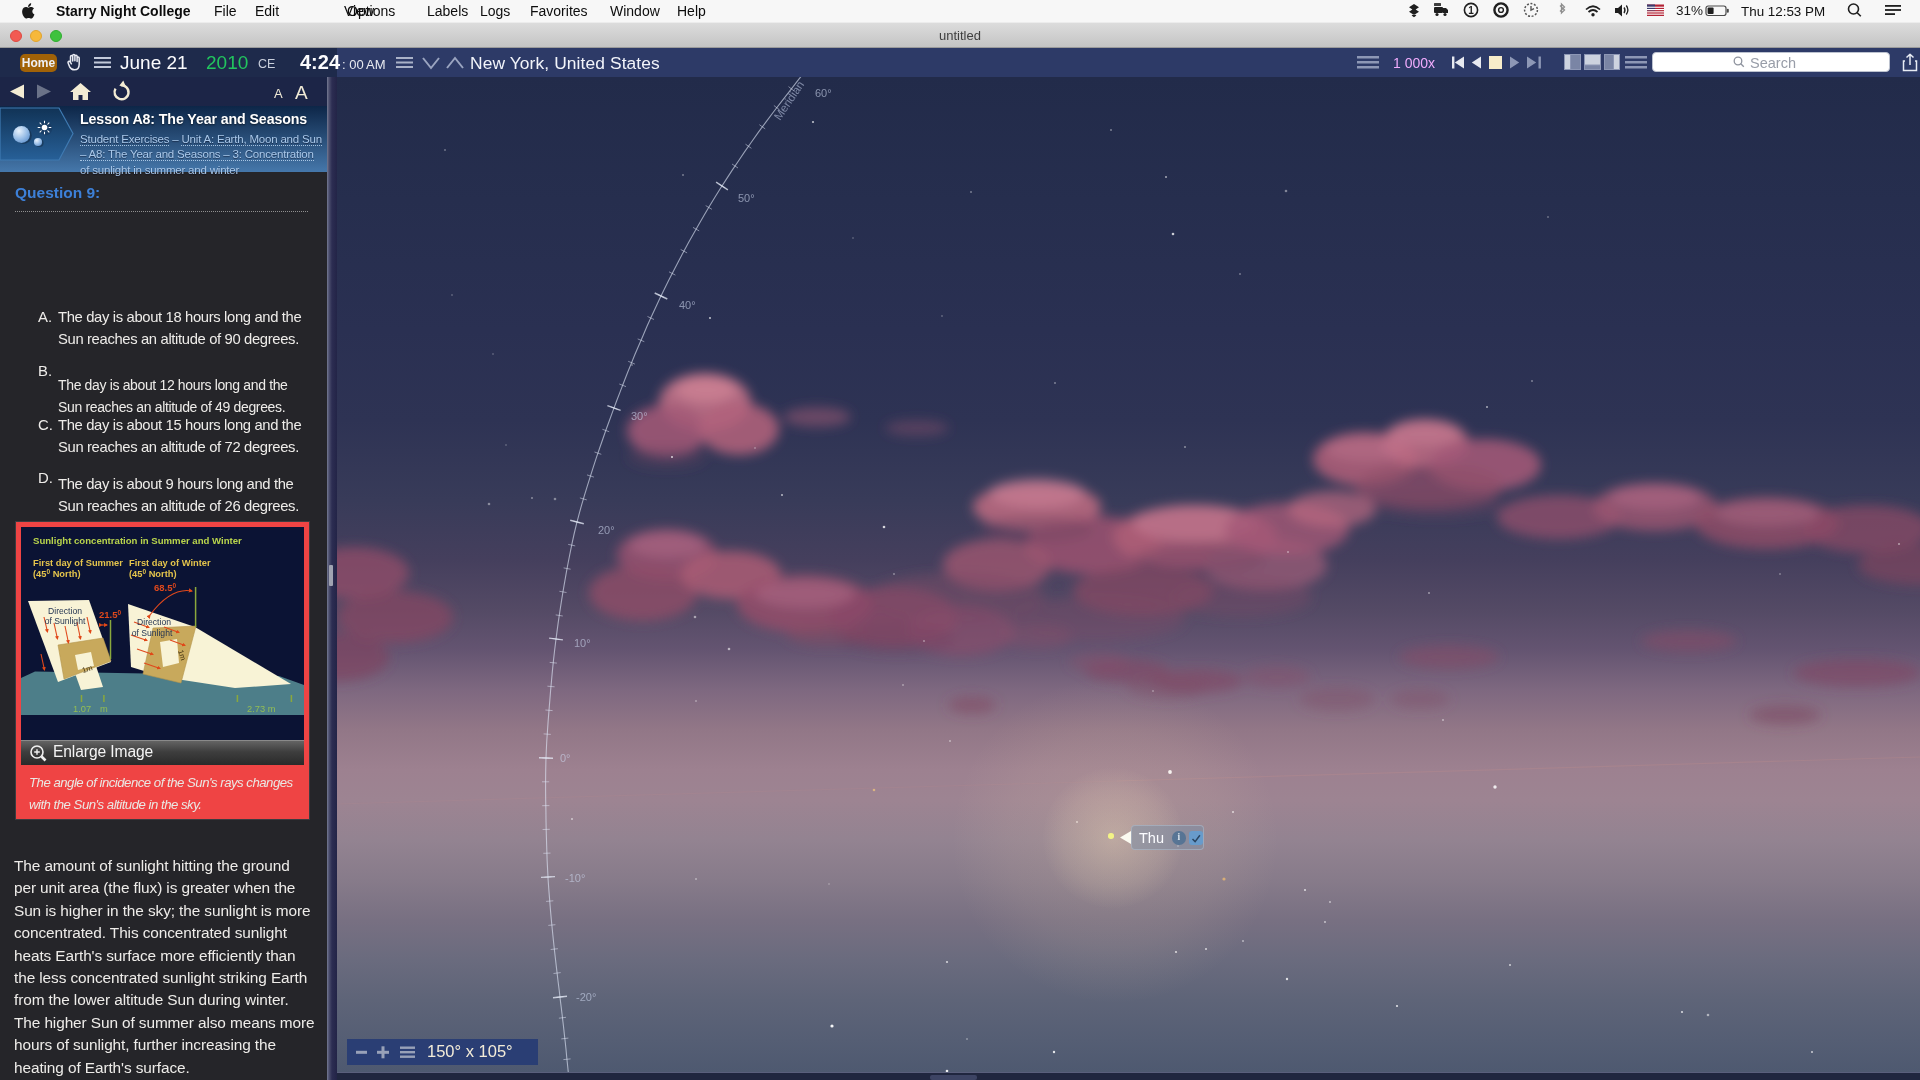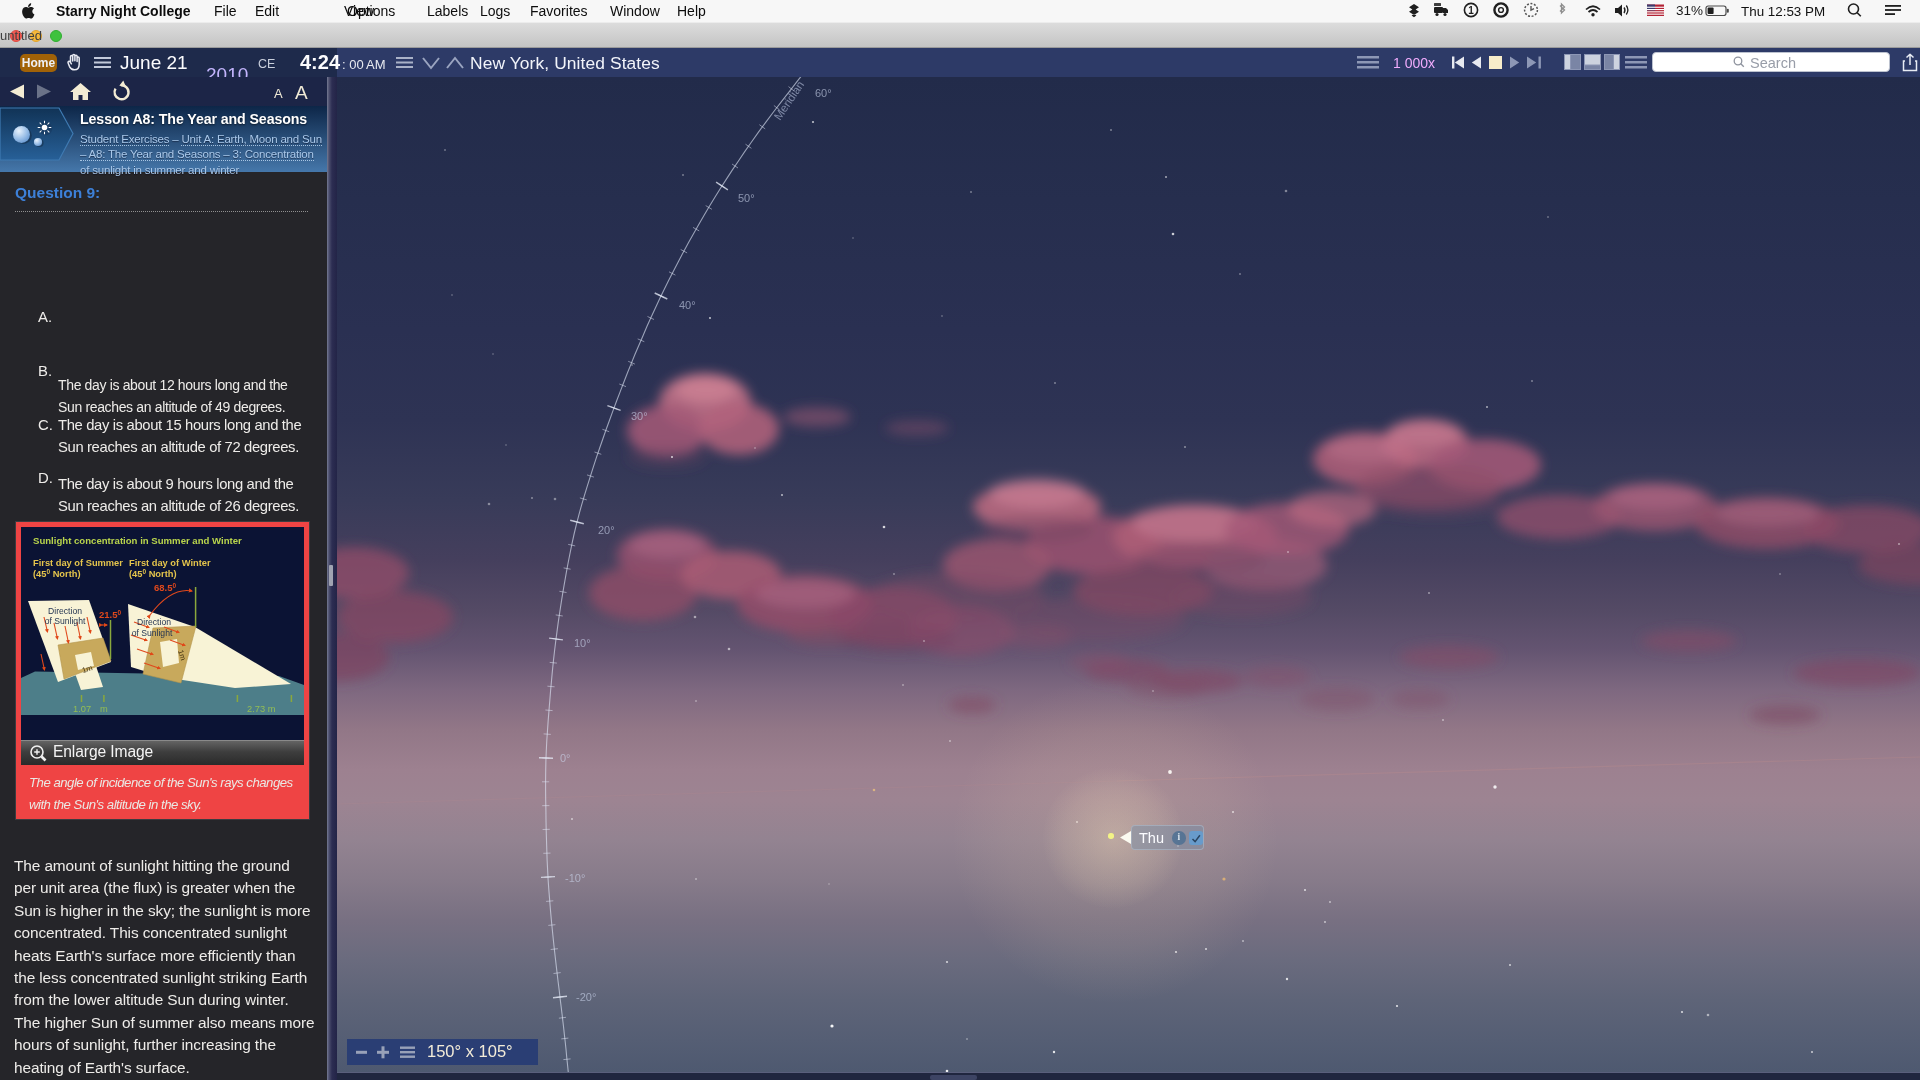--- a/index.html
+++ b/index.html
@@ -1,20 +1,20 @@
 <!DOCTYPE html>
 <html><head><meta charset="utf-8"><title>untitled</title><style>
 *{margin:0;padding:0;box-sizing:border-box;}
 html,body{width:1920px;height:1080px;overflow:hidden;background:#252529;font-family:"Liberation Sans",sans-serif;}
 .abs{position:absolute;}
 #menubar{position:absolute;left:0;top:0;width:1920px;height:22px;background:#f7f7f7;color:#0c0c0c;font-size:14px;}
 #menubar .mi{position:absolute;top:2px;line-height:18px;}
 #titlebar{position:absolute;left:0;top:22px;width:1920px;height:26px;background:linear-gradient(#dcdcdc,#c4c4c4);border-top:1px solid #ececec;border-bottom:1px solid #9b9b9b;}
 #titlebar .tl{position:absolute;top:7px;width:12px;height:12px;border-radius:50%;}
-#untitled{position:absolute;top:5px;width:100%;font-size:13px;color:#3f3f3f;}
+#untitled{position:absolute;top:5px;width:100%;text-align:center;font-size:13px;color:#3f3f3f;}
 #toolbar{position:absolute;left:0;top:48px;width:1920px;height:29px;background:#2d3a67;}
 #toolbar .tleft{position:absolute;left:0;top:0;width:337px;height:29px;background:#1e2a4b;}
 #sidebar{position:absolute;left:0;top:77px;width:327px;height:1003px;background:#252529;overflow:hidden;color:#edebe8;}
 #navrow{position:absolute;left:0;top:0;width:327px;height:29px;background:#1c2547;}
 #lheader{position:absolute;left:0;top:29px;width:327px;height:68px;overflow:hidden;}
 .du{border-bottom:1px dotted rgba(195,220,245,0.8);}
 #divider{position:absolute;left:327px;top:77px;width:10px;height:1003px;background:linear-gradient(90deg,#767b93 0px,#4c4f6e 2px,#2c2d52 5px,#232447 10px);}
 #dhandle{position:absolute;left:329px;top:565px;width:4px;height:21px;background:#a0a3b2;border-radius:1px;}
 #sky{position:absolute;left:337px;top:77px;width:1583px;height:995px;overflow:hidden;
 background:linear-gradient(180deg,#222b4a 0px,#262e4e 123px,#2a3052 253px,#2e3354 343px,#383b59 423px,#453f5d 483px,#544a65 533px,#645471 573px,#7e6880 613px,#927787 653px,#9d8190 693px,#9d8492 723px,#938391 763px,#877b8a 803px,#787082 843px,#6a6b7e 883px,#5e6478 923px,#555e74 963px,#4e5970 995px);}
@@ -114,21 +114,21 @@
 </g>
     </svg>
 <svg class="abs" style="left:94px;top:9px" width="17" height="15.5" viewBox="0 0 17 15.5">
       <g fill="#c2c9da">
         <rect x="0" y="0" width="17" height="2"></rect>
         <rect x="0" y="4.5" width="17" height="2"></rect>
         <rect x="0" y="9.0" width="17" height="2"></rect>
       </g>
     </svg>
 <div class="abs" style="left:120px;top:4px;font-size:19px;color:#fcfcfe;">June 21</div>
-<div class="abs" style="left:206px;top:16px;font-size:19px;color:#c4b5fd;">2010</div>
+<div class="abs" style="left:206px;top:4px;font-size:19px;color:#22c55e;">2010</div>
 <div class="abs" style="left:258px;top:8.5px;font-size:12.5px;color:#c9cfdc;">CE</div>
 <div class="abs" style="left:300px;top:3px;font-size:20px;font-weight:bold;color:#fcfcfe;">4:24</div>
 <div class="abs" style="left:342px;top:8.5px;font-size:13px;color:#e8eaf0;">: 00</div>
 <div class="abs" style="left:366px;top:8.5px;font-size:13px;color:#e8eaf0;">AM</div>
 <svg class="abs" style="left:396px;top:9px" width="17" height="15.5" viewBox="0 0 17 15.5">
       <g fill="#aab2c8">
         <rect x="0" y="0" width="17" height="2"></rect>
         <rect x="0" y="4.5" width="17" height="2"></rect>
         <rect x="0" y="9.0" width="17" height="2"></rect>
       </g>
@@ -475,20 +475,21 @@
 <path d="M0 -4.2V-6.8M0 4.2V6.8M-4.2 0H-6.8M4.2 0H6.8M-3 -3L-4.8 -4.8M3 3L4.8 4.8M-3 3L-4.8 4.8M3 -3L4.8 -4.8"></path>
           </g>
         </g>
       </g>
 </svg>
 <div class="abs" style="left:80px;top:34px;font-size:14.2px;font-weight:bold;color:#ffffff;text-shadow:0 1px 2px rgba(0,0,0,0.6);letter-spacing:-0.1px;white-space:nowrap;">Lesson A8: The Year and Seasons</div>
 <div class="abs" style="left:80px;top:55px;font-size:11.5px;letter-spacing:-0.2px;line-height:15.4px;color:#a9c8ea;text-shadow:0 1px 1px rgba(0,0,20,0.5);white-space:nowrap;"><span class="du">Student Exercises</span> – <span class="du">Unit A: Earth, Moon and Sun</span><br><span class="du">– A8: The Year and Seasons – 3: Concentration</span><br>of sunlight in summer and winter</div>
 <div class="abs" style="left:15px;top:107px;font-size:15.5px;font-weight:bold;color:#3d80d8;">Question 9:</div>
 <div class="abs" style="left:15px;top:134px;width:293px;border-top:1px dotted #909090;"></div>
 <div class="abs" style="left:38px;top:229px;font-size:14.9px;line-height:22px;color:#eeece9;">A.</div>
+<div class="abs" style="left:58px;top:229px;font-size:14.8px;letter-spacing:-0.35px;line-height:22px;color:#eeece9;white-space:nowrap;">The day is about 18 hours long and the<br>Sun reaches an altitude of 90 degrees.</div>
 <div class="abs" style="left:38px;top:283px;font-size:14.9px;line-height:22px;color:#eeece9;">B.</div>
 <div class="abs" style="left:58px;top:283px;font-size:14px;letter-spacing:-0.35px;line-height:22px;color:#eeece9;white-space:nowrap;margin-top:14px;">The day is about 12 hours long and the<br>Sun reaches an altitude of 49 degrees.</div>
 <div class="abs" style="left:38px;top:336.5px;font-size:14.9px;line-height:22px;color:#eeece9;">C.</div>
 <div class="abs" style="left:58px;top:336.5px;font-size:14.8px;letter-spacing:-0.35px;line-height:22px;color:#eeece9;white-space:nowrap;">The day is about 15 hours long and the<br>Sun reaches an altitude of 72 degrees.</div>
 <div class="abs" style="left:38px;top:390px;font-size:14.9px;line-height:22px;color:#eeece9;">D.</div>
 <div class="abs" style="left:58px;top:396px;font-size:14.8px;letter-spacing:-0.35px;line-height:22px;color:#eeece9;white-space:nowrap;">The day is about 9 hours long and the<br>Sun reaches an altitude of 26 degrees.</div>
 <div class="abs" style="left:15px;top:444px;width:295px;height:299px;background:#ef4444;border:1px solid #3c3c40;">
 <div class="abs" style="left:5px;top:5px;">
         <svg width="283" height="213" viewBox="0 0 283 213" style="display:block">
 <rect width="283" height="213" fill="#0b1334"></rect>

